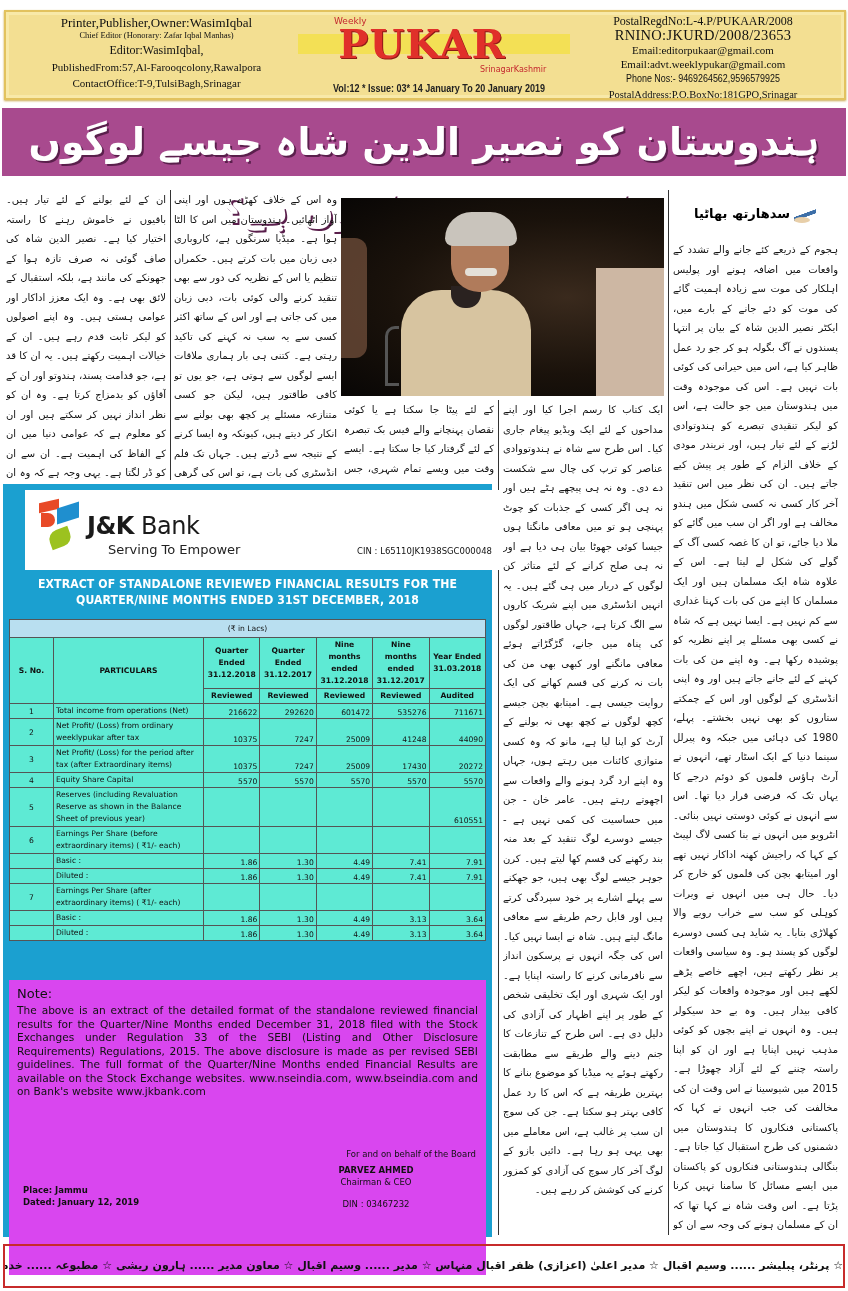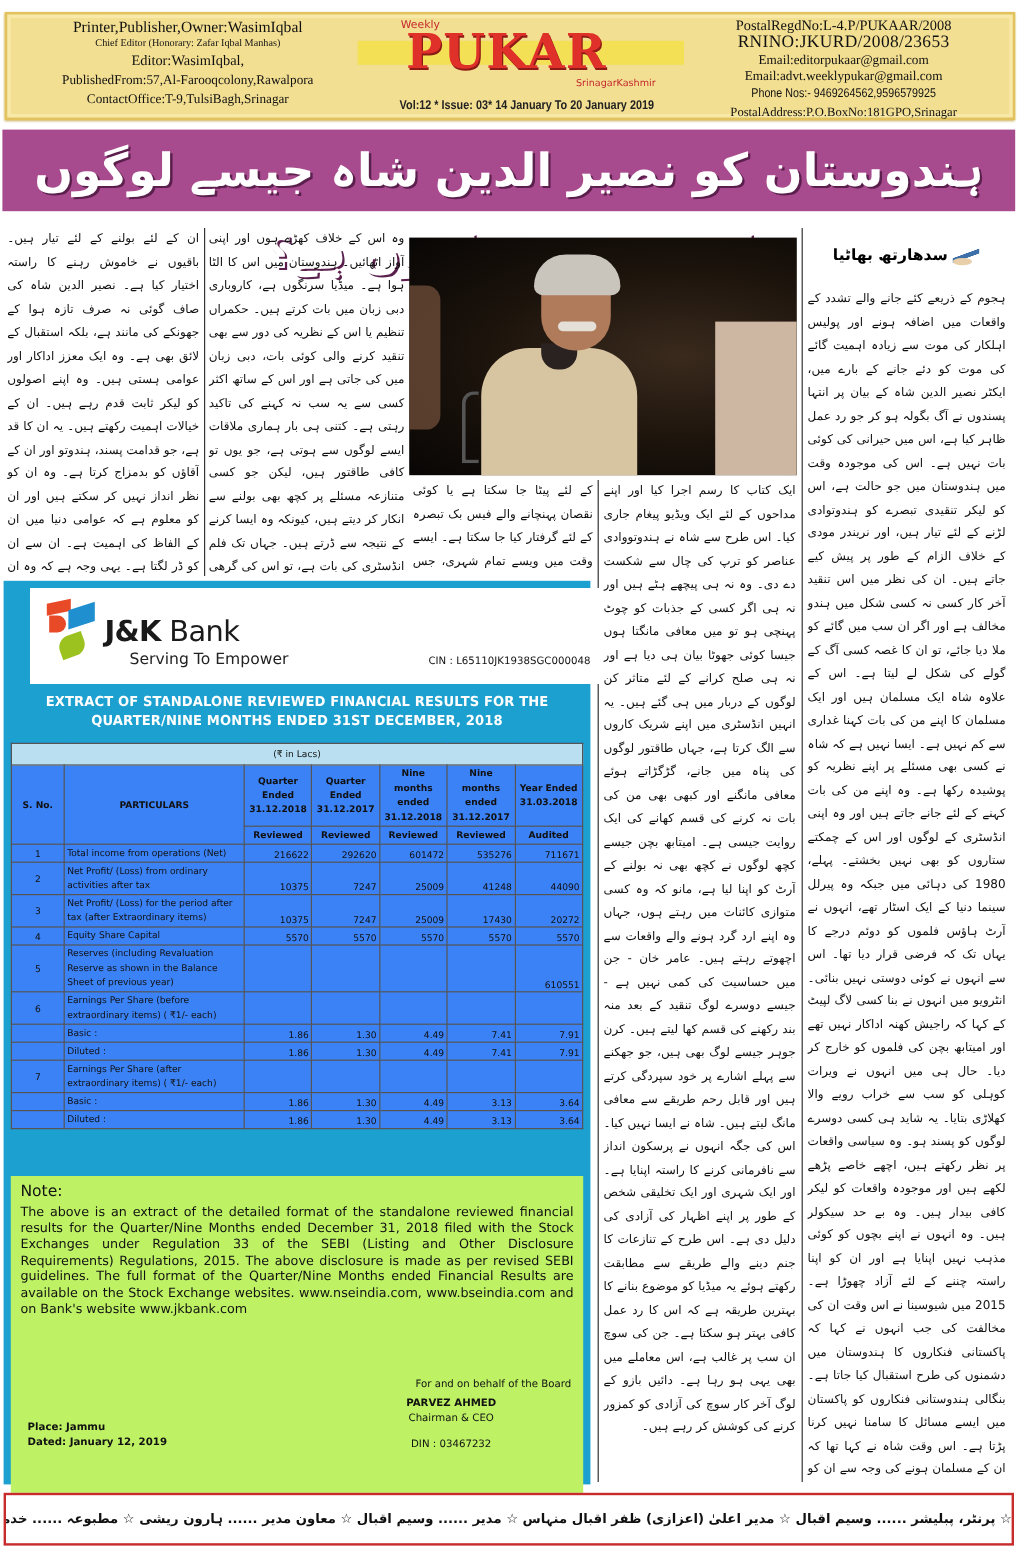--- a/index.html
+++ b/index.html
@@ -89,31 +89,31 @@
   .jk-logo .s3 { position: absolute; left: 18px; top: 4px; width: 22px; height: 16px; background: #1f8fcf; transform: skewY(-18deg); }
   .jk-logo .s4 { position: absolute; left: 10px; top: 28px; width: 22px; height: 18px; background: #9cc21f; border-radius: 10px 0 10px 0; transform: rotate(-20deg); }
   .jk-name { position: absolute; left: 62px; top: 22px; font-family: "DejaVu Sans", sans-serif; font-size: 24px; color: #1a1a1a; letter-spacing: -.5px; }
   .jk-name b { font-weight: bold; }
   .jk-tag { position: absolute; left: 83px; top: 52px; font-family: "DejaVu Sans", sans-serif; font-size: 13px; color: #222; }
   .jk-cin { position: absolute; right: 10px; top: 56px; font-family: "DejaVu Sans", sans-serif; font-size: 8.5px; color: #111; }
 
   .ad-head { position: absolute; left: 6px; top: 92px; width: 477px; text-align: center;
     font-family: "DejaVu Sans", sans-serif; font-weight: bold; color: #fff; font-size: 11.5px; line-height: 16px; letter-spacing: .1px; transform: scaleX(.95); }
 
-  .fin-table { position: absolute; left: 6px; top: 135px; width: 477px; border-collapse: collapse; background: #3b82f6;
+  .fin-table { position: absolute; left: 6px; top: 135px; width: 477px; border-collapse: collapse; background: #5eead4;
     font-family: "DejaVu Sans", sans-serif; font-size: 7.6px; color: #111; }
   .fin-table td, .fin-table th { border: 1px solid #555; padding: 1px 2px; vertical-align: bottom; }
   .fin-table .unit { background: #b9dff0; text-align: center; font-weight: normal; height: 18px; vertical-align: middle; }
   .fin-table th { font-weight: bold; text-align: center; vertical-align: middle; line-height: 12px; }
   .fin-table .sub { height: 12px; }
   .fin-table td.num { text-align: right; }
   .fin-table td.sno { text-align: center; vertical-align: middle; }
   .fin-table td.lbl { text-align: left; vertical-align: top; line-height: 12px; }
 
-  .ad-body { position: absolute; left: 6px; top: 496px; width: 477px; height: 264px; background: #bef264; padding: 6px 8px;
+  .ad-body { position: absolute; left: 6px; top: 496px; width: 477px; height: 295px; background: #d946ef; padding: 6px 8px;
     font-family: "DejaVu Sans", sans-serif; color: #111; }
   .note-title { font-size: 13px; margin-bottom: 3px; }
   .note-text { font-size: 10.6px; line-height: 13.5px; text-align: justify; }
   .board { position: absolute; right: 10px; top: 168px; width: 200px; text-align: center; font-size: 8.5px; line-height: 12px; }
   .board .for { text-align: right; }
   .board .name { font-weight: bold; margin-top: 4px; }
   .board .din { margin-top: 10px; }
   .place { position: absolute; left: 14px; top: 204px; font-size: 8.5px; font-weight: bold; line-height: 12px; }
 
   
@@ -225,21 +225,21 @@
           <td class="sno">1</td>
           <td class="lbl">Total income from operations (Net)</td>
           <td class="num">216622</td>
           <td class="num">292620</td>
           <td class="num">601472</td>
           <td class="num">535276</td>
           <td class="num">711671</td>
         </tr>
         <tr>
           <td class="sno">2</td>
-          <td class="lbl">Net Profit/ (Loss) from ordinary activities after tax</td>
+          <td class="lbl">Net Profit/ (Loss) from ordinary weeklypukar after tax</td>
           <td class="num">10375</td>
           <td class="num">7247</td>
           <td class="num">25009</td>
           <td class="num">41248</td>
           <td class="num">44090</td>
         </tr>
         <tr>
           <td class="sno">3</td>
           <td class="lbl">Net Profit/ (Loss) for the period after tax (after Extraordinary items)</td>
           <td class="num">10375</td>

